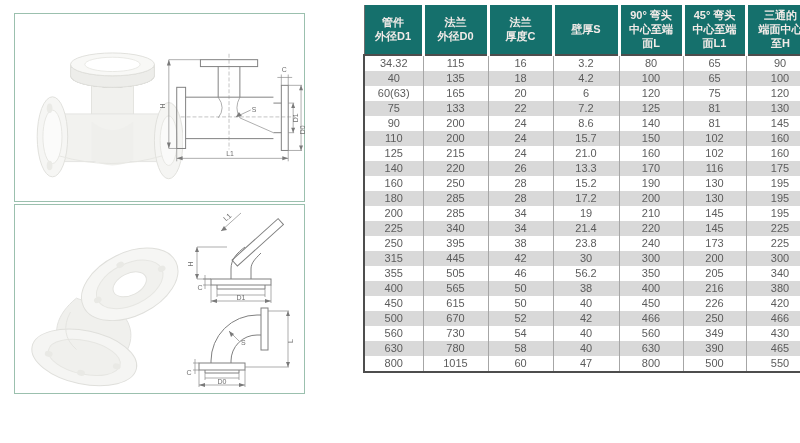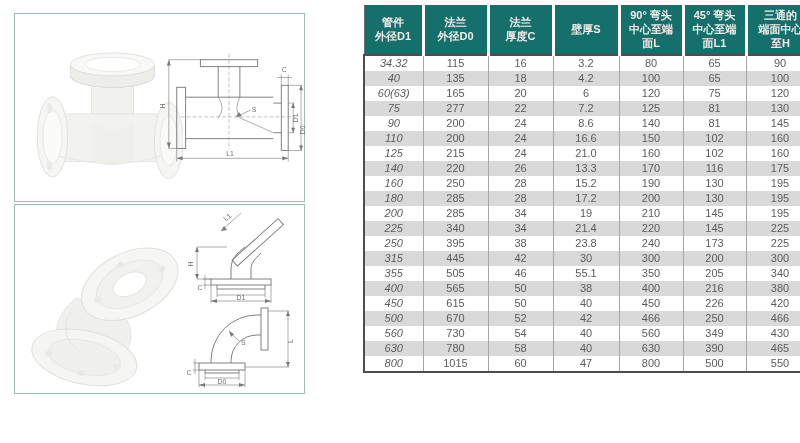--- a/index.html
+++ b/index.html
@@ -31,21 +31,21 @@
     white-space:pre-line; line-height:1.28; padding:3px 1px 4px 1px;
     border-left:3px solid #ffffff; border-bottom:2px solid #4d4d4d;
     vertical-align:middle; text-align:center;
   }
   #spec-table th:first-child { border-left:1px solid #6e6e6e; }
   #spec-table td {
     font-size:11px; color:#5c5c5c; text-align:center;
     height:15px; line-height:15px; padding:0;
     border-left:1px solid #a6a6a6; overflow:hidden;
   }
-  #spec-table td:first-child { border-left:2px solid #4d4d4d;font-style:italic; }
+  #spec-table td:first-child { border-left:2px solid #4d4d4d; }
   #spec-table tbody tr:nth-child(even) { background:#d9d9d9; }
   #spec-table tbody tr:nth-child(odd)  { background:#ffffff; }
 
   .dim-text { font-size:7px; fill:#6f6f6f; font-family:"Liberation Sans",sans-serif; }
   .dl  { stroke:#808080; stroke-width:1; fill:none; }
   .dlt { stroke:#8a8a8a; stroke-width:0.7; fill:none; }
   .cl  { stroke:#9a9a9a; stroke-width:0.6; fill:none; stroke-dasharray:4 2; }
 </style>
 </head>
 <body>
@@ -257,41 +257,41 @@
           <td>60(63)</td>
           <td>165</td>
           <td>20</td>
           <td>6</td>
           <td>120</td>
           <td>75</td>
           <td>120</td>
         </tr>
         <tr>
           <td>75</td>
-          <td>277</td>
+          <td>133</td>
           <td>22</td>
           <td>7.2</td>
           <td>125</td>
           <td>81</td>
           <td>130</td>
         </tr>
         <tr>
           <td>90</td>
           <td>200</td>
           <td>24</td>
           <td>8.6</td>
           <td>140</td>
           <td>81</td>
           <td>145</td>
         </tr>
         <tr>
           <td>110</td>
           <td>200</td>
           <td>24</td>
-          <td>16.6</td>
+          <td>15.7</td>
           <td>150</td>
           <td>102</td>
           <td>160</td>
         </tr>
         <tr>
           <td>125</td>
           <td>215</td>
           <td>24</td>
           <td>21.0</td>
           <td>160</td>
@@ -358,21 +358,21 @@
           <td>42</td>
           <td>30</td>
           <td>300</td>
           <td>200</td>
           <td>300</td>
         </tr>
         <tr>
           <td>355</td>
           <td>505</td>
           <td>46</td>
-          <td>55.1</td>
+          <td>56.2</td>
           <td>350</td>
           <td>205</td>
           <td>340</td>
         </tr>
         <tr>
           <td>400</td>
           <td>565</td>
           <td>50</td>
           <td>38</td>
           <td>400</td>

